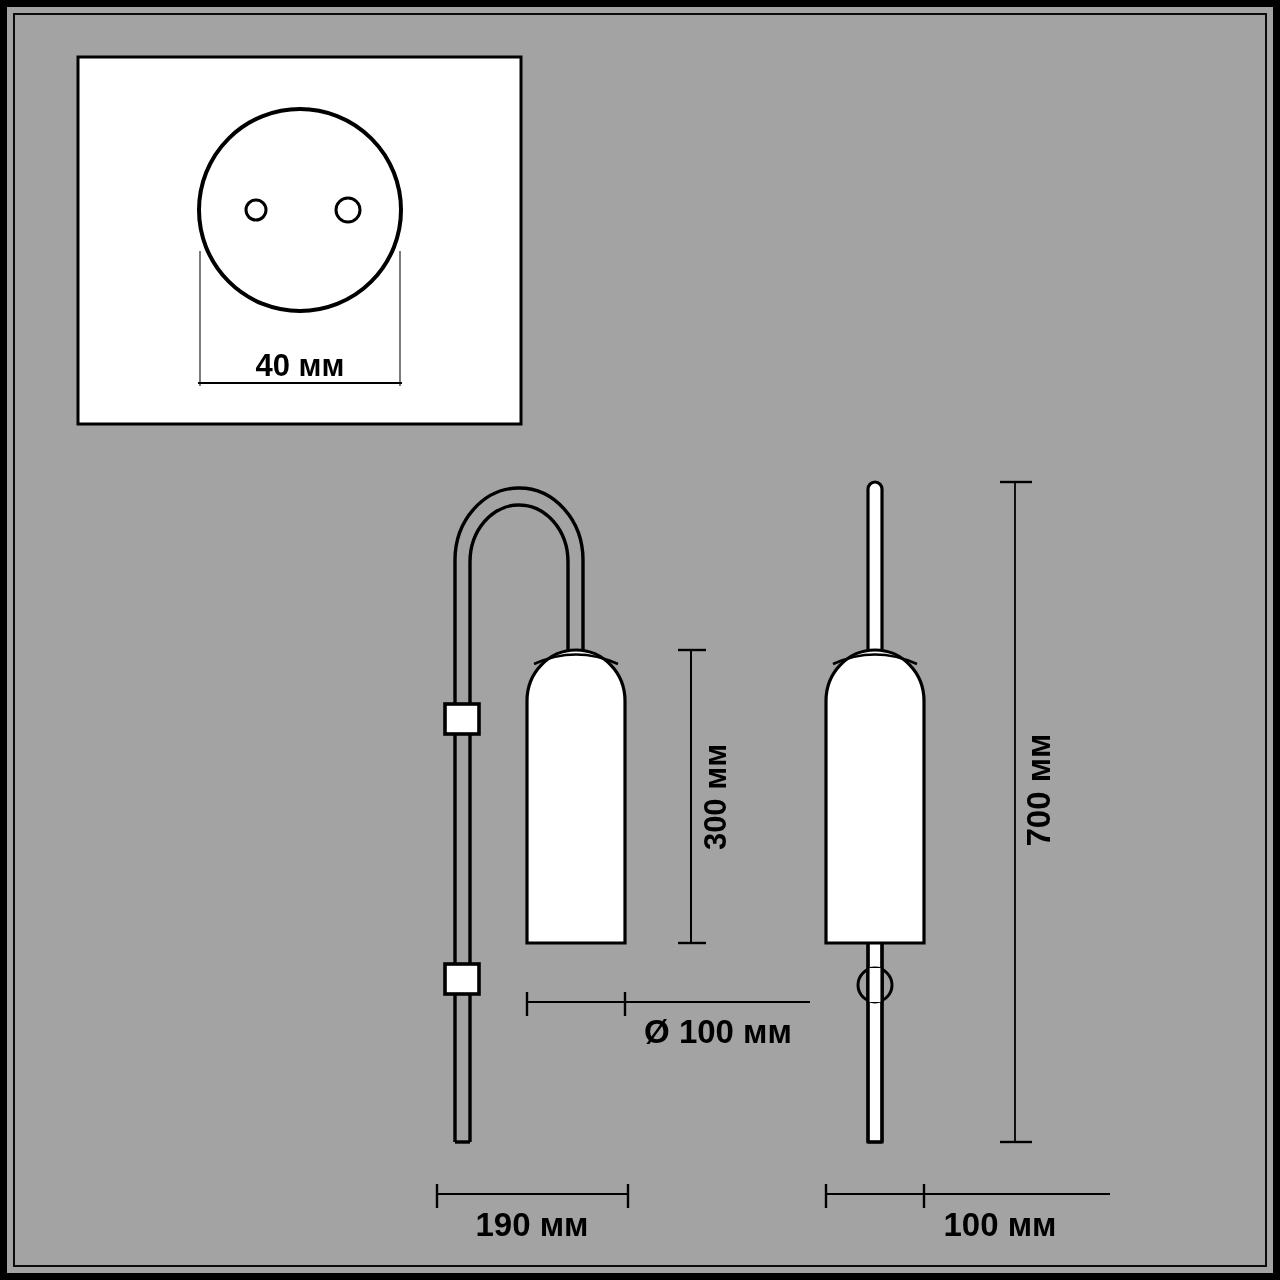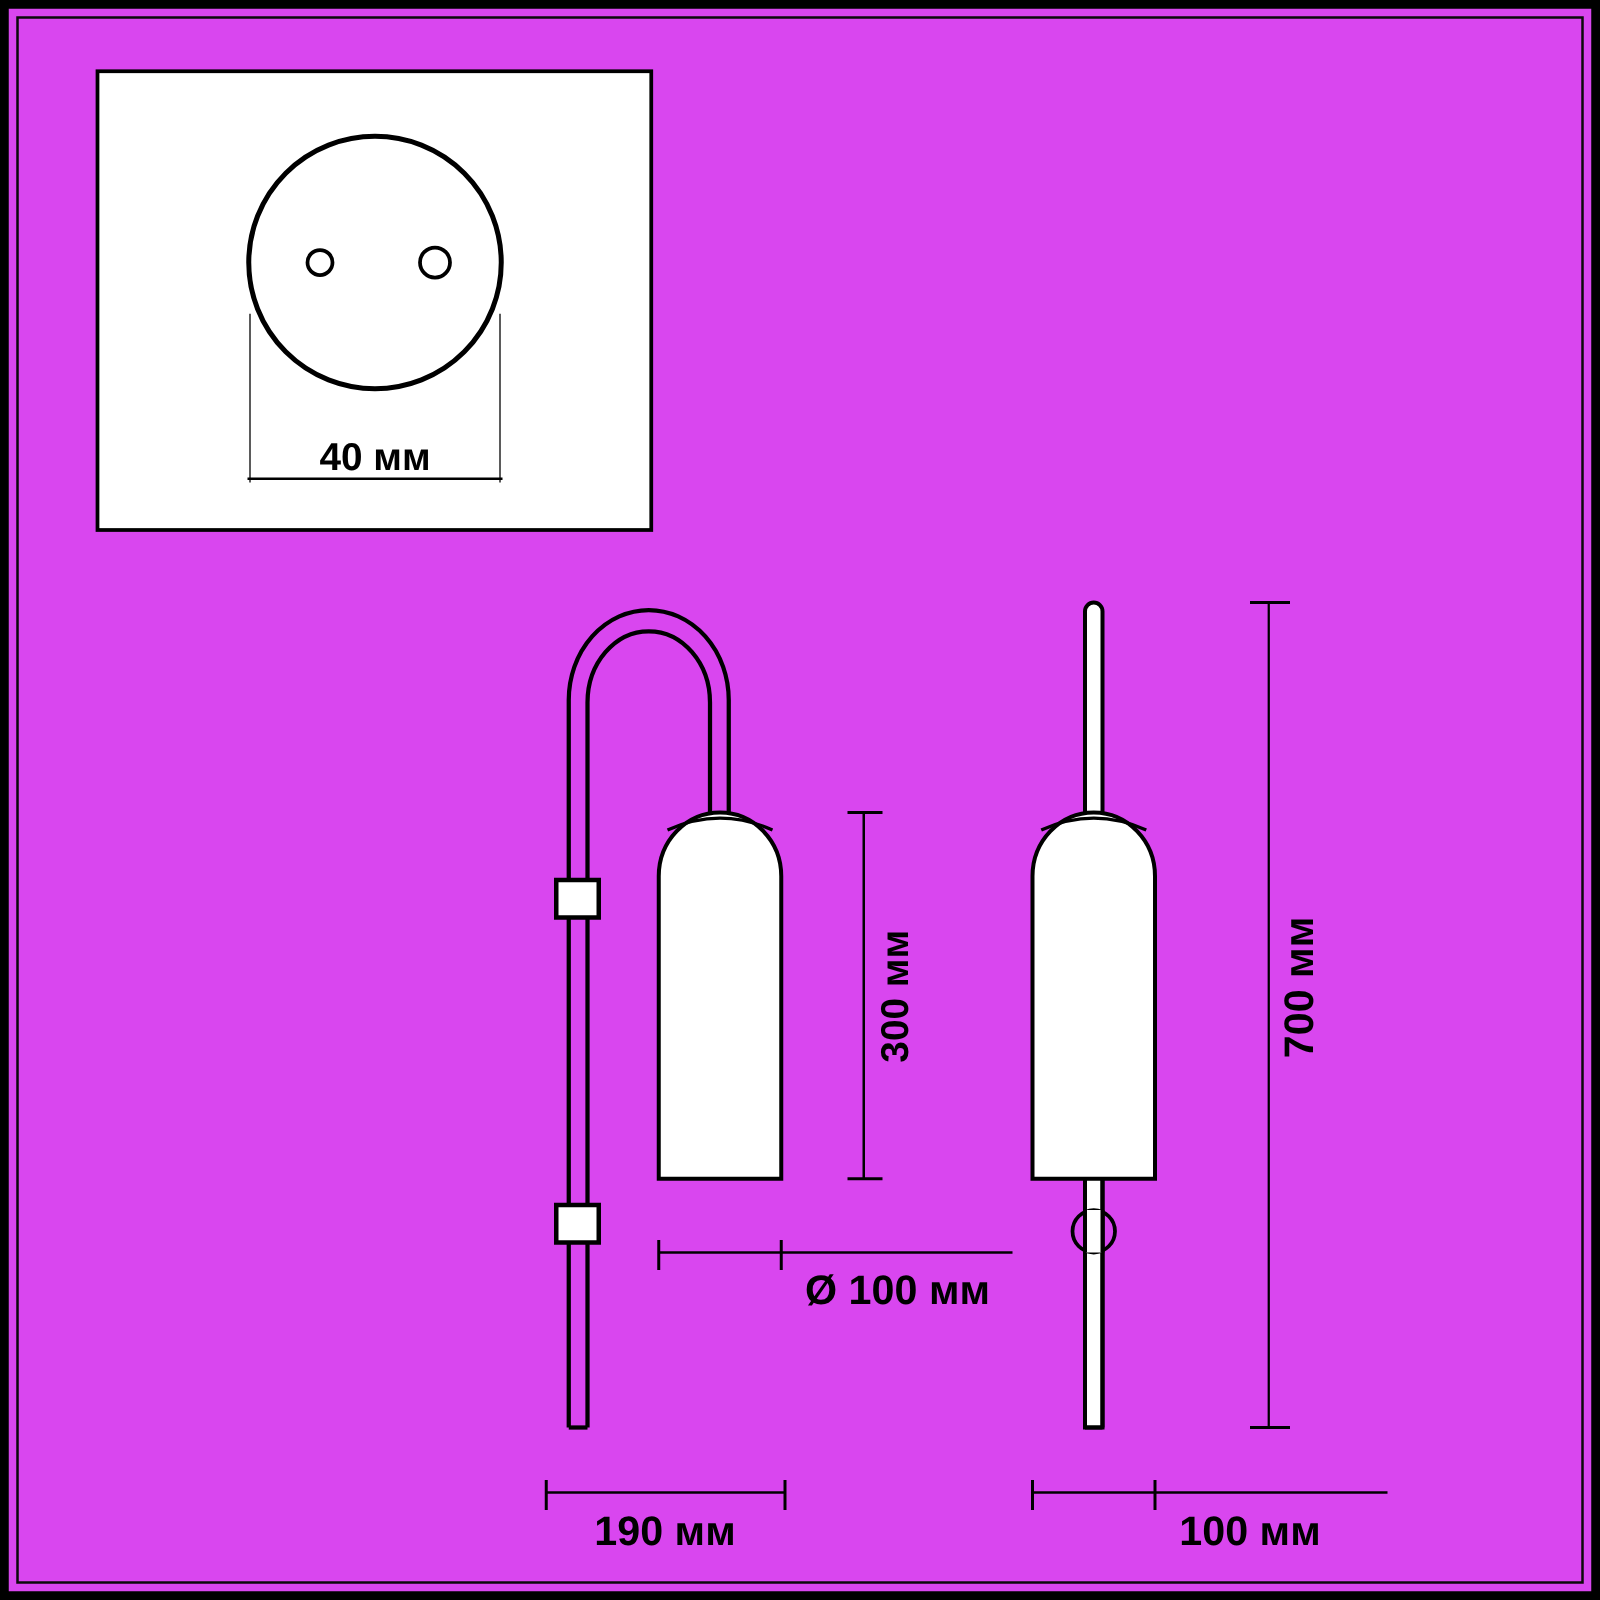--- a/index.html
+++ b/index.html
@@ -5,21 +5,21 @@
   html, body {
     margin: 0;
     padding: 0;
     background: #ffffff;
     font-family: "Liberation Sans", sans-serif;
   }
   #page {
     position: relative;
     width: 1280px;
     height: 1280px;
-    background: #d946ef;
+    background: #a3a3a3;
     overflow: hidden;
   }
   
   .outer-frame {
     position: absolute;
     left: 0; top: 0;
     width: 1280px; height: 1280px;
     box-sizing: border-box;
     border: 7px solid #000000;
   }

